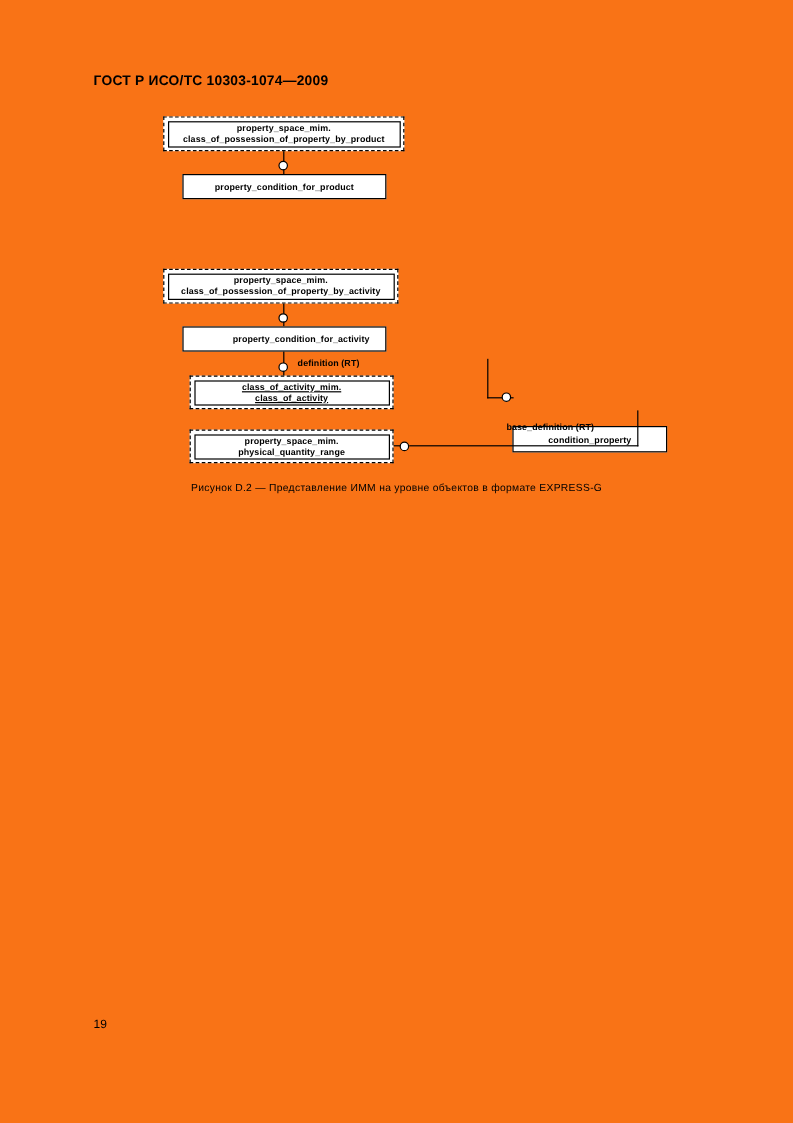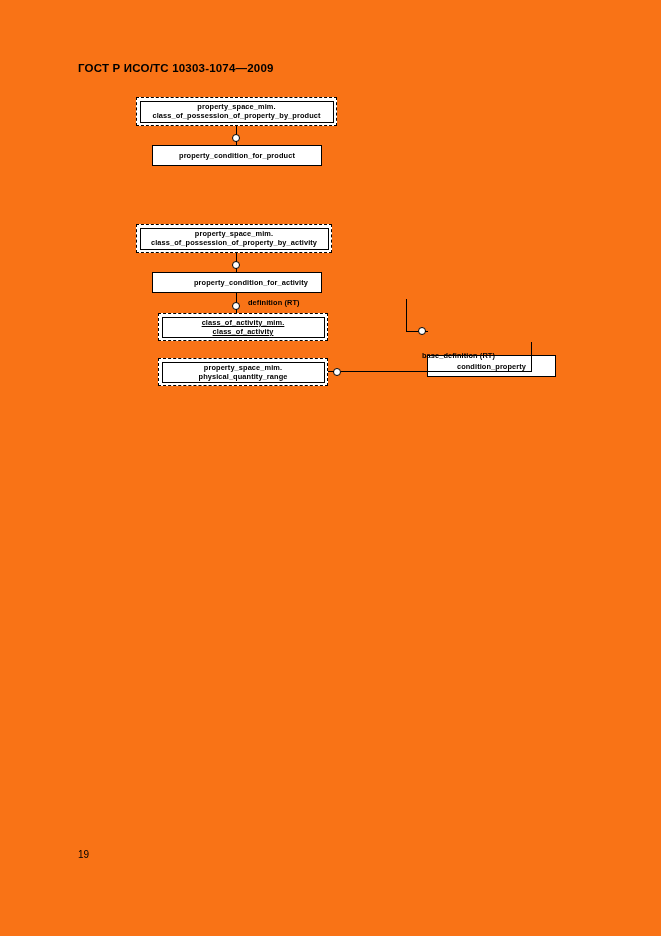--- a/index.html
+++ b/index.html
@@ -193,18 +193,19 @@
     <div class="ent solid" style="left:427px; top:320px; width:129px; height:22px;margin-top:35px;">
       <span class="ln">condition_property</span>
     </div>
 
     <div class="line-v" style="left:531px; top:342px; height:30px;"></div>
     <div class="line-h" style="left:341px; top:371px; width:191px;"></div>
     <div class="circle" style="left:333px; top:368px;"></div>
     <div class="line-h" style="left:328px; top:371px; width:6px;"></div>
     <div class="rel-label" style="left:422px; top:351px;">base_definition (RT)</div>
 
+    <div class="fig-caption">Рисунок  D.2 — Представление ИММ на уровне объектов в формате EXPRESS-G</div>
 
   </div>
 
   <div class="page-number">19</div>
 
 </div>
 
 </body></html>

